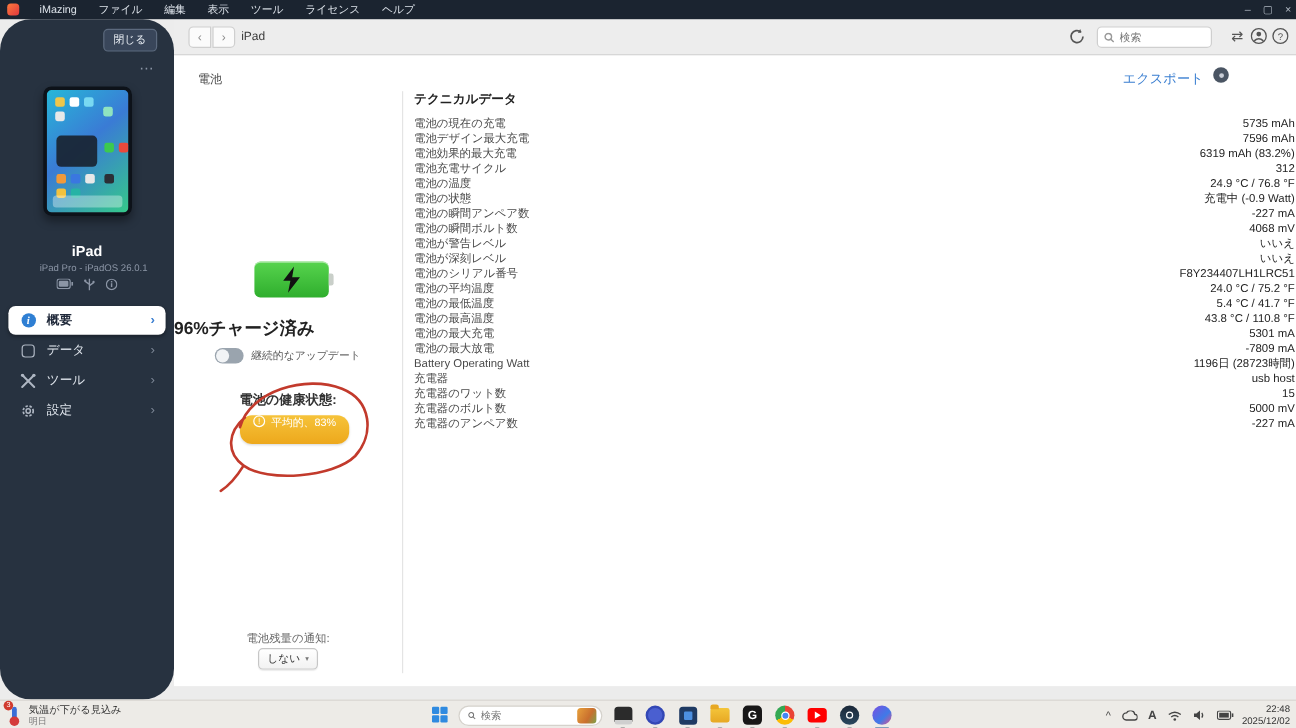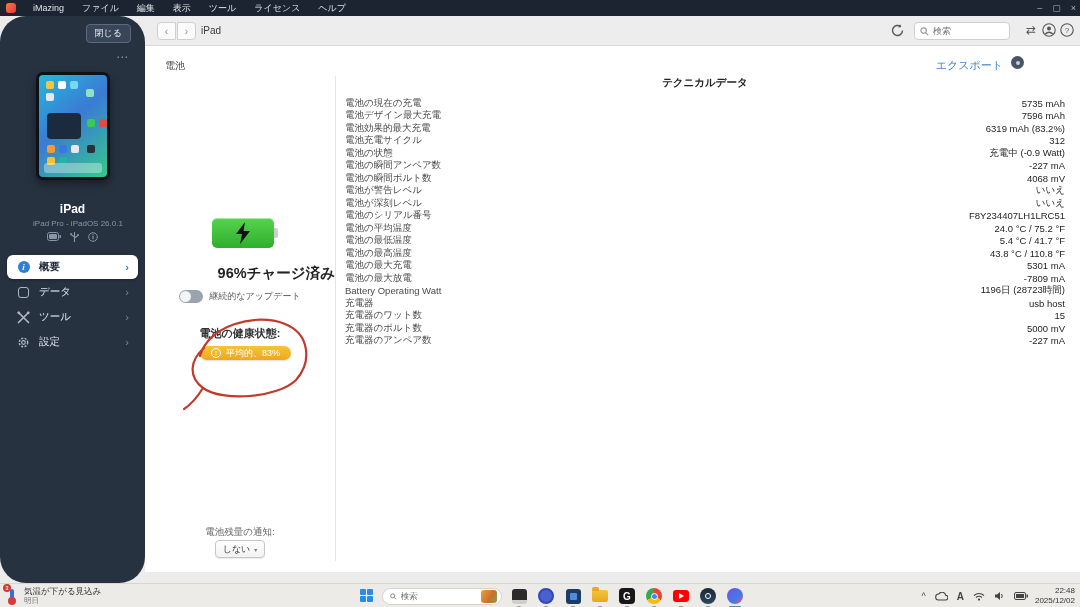--- a/index.html
+++ b/index.html
@@ -47,34 +47,34 @@
   .section-title { position:absolute; left:20px; top:13px; font-size:10px; color:#4a4a4a; }
   .export-link { position:absolute; right:77px; top:12px; font-size:11px; color:#3b7fd1; }
   .export-ic { position:absolute; right:56px; top:10px; width:13px; height:13px; border-radius:50%; background:#4a5563; display:flex; align-items:center; justify-content:center; }
   .export-ic::after { content:""; width:4px; height:4px; border-radius:50%; background:#c9ced6; }
   .vdivider { position:absolute; left:190px; top:30px; width:1px; height:485px; background:#e4e4e4; }
 
   .battery-panel { position:absolute; left:0; top:0; width:190px; height:526px; }
   .batt-wrap { position:absolute; left:67px; top:172px; }
   .batt-body { position:relative; width:62px; height:30px; background:linear-gradient(180deg,#57d44e,#2fae2d); border-radius:5px; box-shadow:inset 0 1px 0 rgba(255,255,255,.5); }
   .batt-tip { position:absolute; right:-4px; top:10px; width:4px; height:10px; background:#c9cfc9; border-radius:0 2px 2px 0; }
-  .charge-text { position:absolute; left:0; top:218px; width:190px; text-align:right; font-size:14.5px; font-weight:bold; color:#222;padding-left:22px; }
+  .charge-text { position:absolute; left:0; top:218px; width:190px; text-align:left; font-size:14.5px; font-weight:bold; color:#222; }
   .toggle-row { position:absolute; left:0; top:244px; width:190px; display:flex; align-items:center; justify-content:center; gap:6px;font-family:Liberation Mono, monospace; }
   .toggle { width:24px; height:13px; background:#9aa4ae; border-radius:7px; position:relative; }
   .toggle .knob { position:absolute; left:1px; top:1px; width:11px; height:11px; background:#f2f4f6; border-radius:50%; }
   .toggle-label { font-size:9px; color:#5a5a5a; }
   .health-label { position:absolute; left:0; top:280px; width:190px; text-align:center; font-size:11px; font-weight:bold; color:#333; }
-  .health-badge { position:absolute; left:55px; top:300px; height:14px; padding:0 11px; background:linear-gradient(180deg,#f6c33a,#eda81c); border-radius:10px; color:#fff; font-size:9px; display:flex; align-items:center; gap:5px; box-shadow:0 1px 2px rgba(0,0,0,.15); }
+  .health-badge { position:absolute; left:55px; top:300px; height:24px; padding:0 11px; background:linear-gradient(180deg,#f6c33a,#eda81c); border-radius:10px; color:#fff; font-size:9px; display:flex; gap:5px; box-shadow:0 1px 2px rgba(0,0,0,.15); }
   .health-badge .warn { width:10px; height:10px; border:1.2px solid #fff; border-radius:50%; font-size:7px; display:flex; align-items:center; justify-content:center; }
   .annotation { position:absolute; left:25px; top:258px; pointer-events:none; }
   .notify-label { position:absolute; left:0; top:480px; width:190px; text-align:center; font-size:9.5px; color:#666; }
   .notify-dd { position:absolute; left:70px; top:494px; width:50px; height:18px; background:linear-gradient(180deg,#fff,#f2f2f2); border:1px solid #c6c6c6; border-radius:4px; font-size:9px; color:#333; display:flex; align-items:center; justify-content:center; gap:4px; box-shadow:0 1px 1px rgba(0,0,0,.08); }
   .notify-dd .dd-arrow { font-size:6px; color:#777; }
 
-  .tech-panel { position:absolute; left:200px; top:30px; right:15px;text-align:center; }
+  .tech-panel { position:absolute; left:200px; top:30px; right:1px; }
   .tech-title { font-size:10.5px; font-weight:bold; color:#222; margin-bottom:7px; }
   .tech-row { display:flex; justify-content:space-between; height:12.5px; align-items:center; }
   .tech-row .tl { font-size:9.5px; color:#4a4a4a; }
   .tech-row .tv { font-size:9.5px; color:#1e1e1e; }
 
   
   .bottom-strip { position:absolute; left:145px; top:572px; width:935px; height:11px; background:#ececec; }
   .taskbar { position:absolute; left:0; top:583px; width:1080px; height:24px; background:#edebe7; border-top:1px solid #d9d6d1; z-index:40; display:flex; align-items:center; }
   .weather { position:absolute; left:5px; top:2px; display:flex; align-items:flex-end; gap:5px; }
   .thermo { position:relative; width:14px; height:18px; }
@@ -283,20 +283,24 @@
           </div>
           <div class="tech-row">
             <span class="tl">電池効果的最大充電</span>
             <span class="tv">6319 mAh (83.2%)</span>
           </div>
           <div class="tech-row">
             <span class="tl">電池充電サイクル</span>
             <span class="tv">312</span>
           </div>
           <div class="tech-row">
+            <span class="tl">電池の温度</span>
+            <span class="tv">24.9 °C / 76.8 °F</span>
+          </div>
+          <div class="tech-row">
             <span class="tl">電池の状態</span>
             <span class="tv">充電中 (-0.9 Watt)</span>
           </div>
           <div class="tech-row">
             <span class="tl">電池の瞬間アンペア数</span>
             <span class="tv">-227 mA</span>
           </div>
           <div class="tech-row">
             <span class="tl">電池の瞬間ボルト数</span>
             <span class="tv">4068 mV</span>

